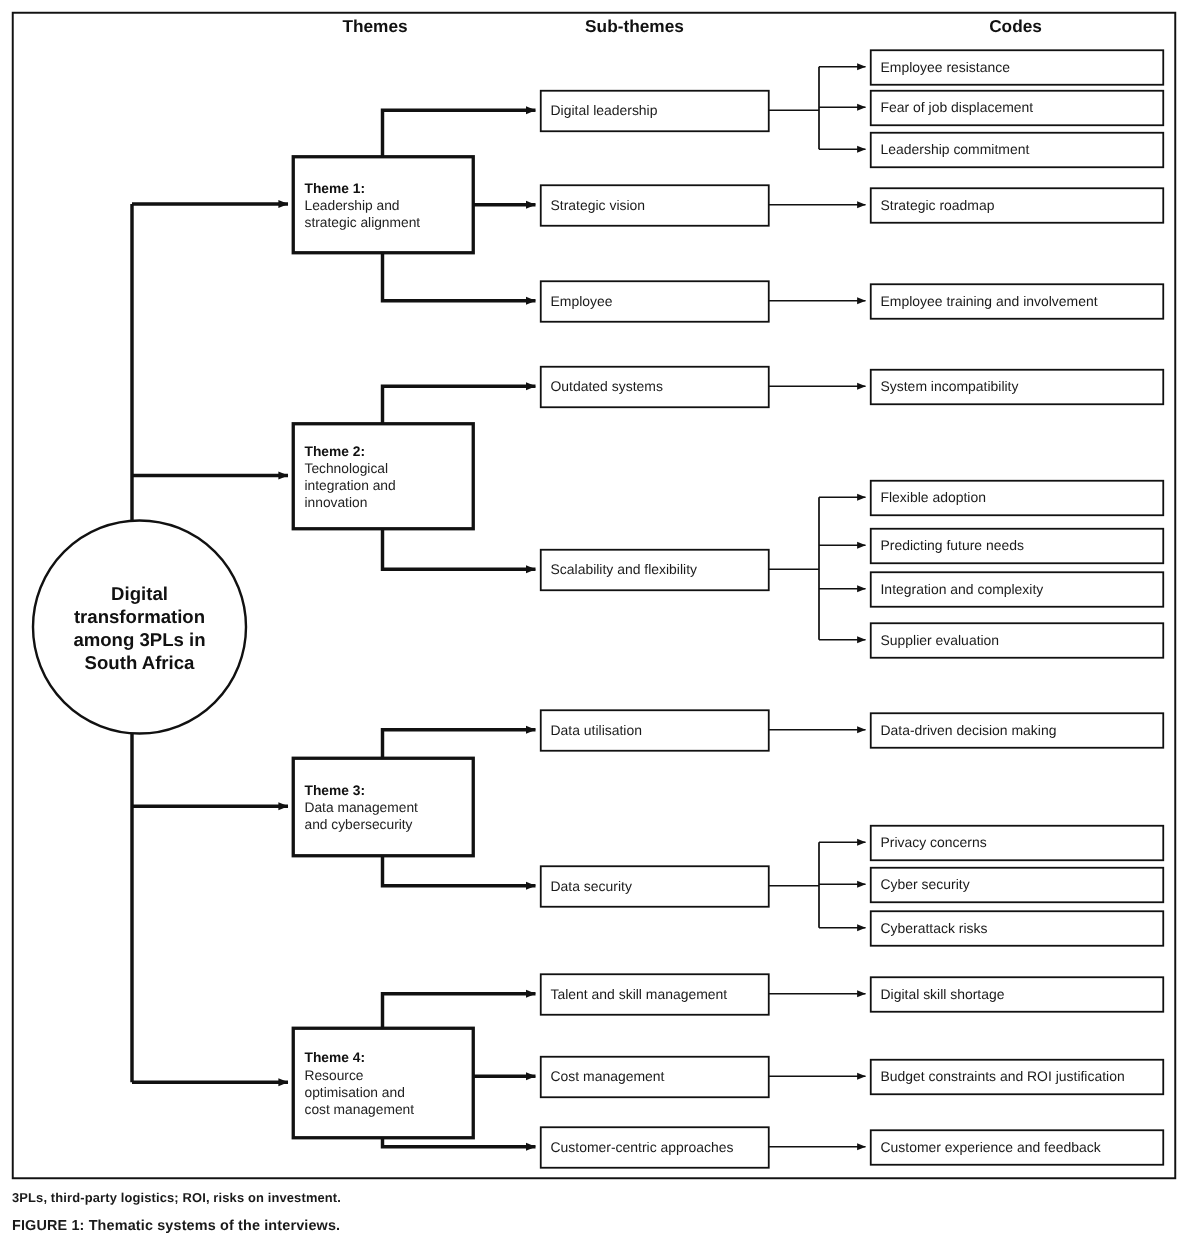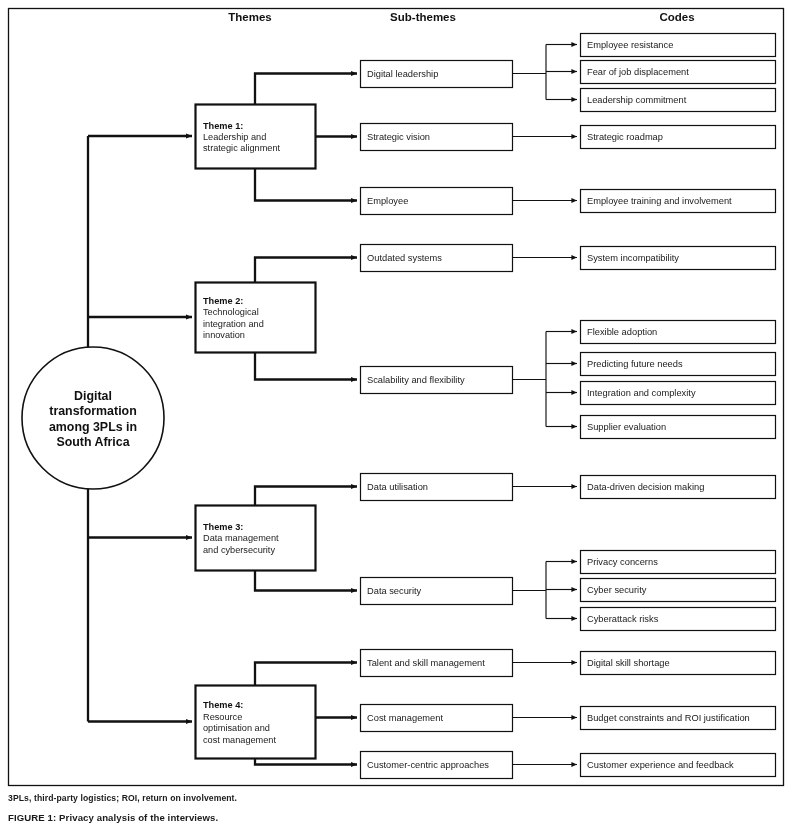--- a/index.html
+++ b/index.html
@@ -303,15 +303,15 @@
         <g>
           <ellipse cx="93" cy="418" rx="71" ry="71" class="centre-ellipse"></ellipse>
           <text x="93" y="400.2" class="centre-text" text-anchor="middle">Digital</text>
           <text x="93" y="415.4" class="centre-text" text-anchor="middle">transformation</text>
           <text x="93" y="430.59999999999997" class="centre-text" text-anchor="middle">among 3PLs in</text>
           <text x="93" y="445.79999999999995" class="centre-text" text-anchor="middle">South Africa</text>
         </g>
       </g>
   </svg>
 
-  <div class="footnote" id="abbrev-note">3PLs, third-party logistics; ROI, return on involvement.</div>
-  <div class="footnote" id="figure-caption">FIGURE 1: Privacy analysis of the interviews.</div>
+  <div class="footnote" id="abbrev-note">3PLs, third-party logistics; ROI, risks on investment.</div>
+  <div class="footnote" id="figure-caption">FIGURE 1: Thematic systems of the interviews.</div>
 </div>
 
 </body></html>

